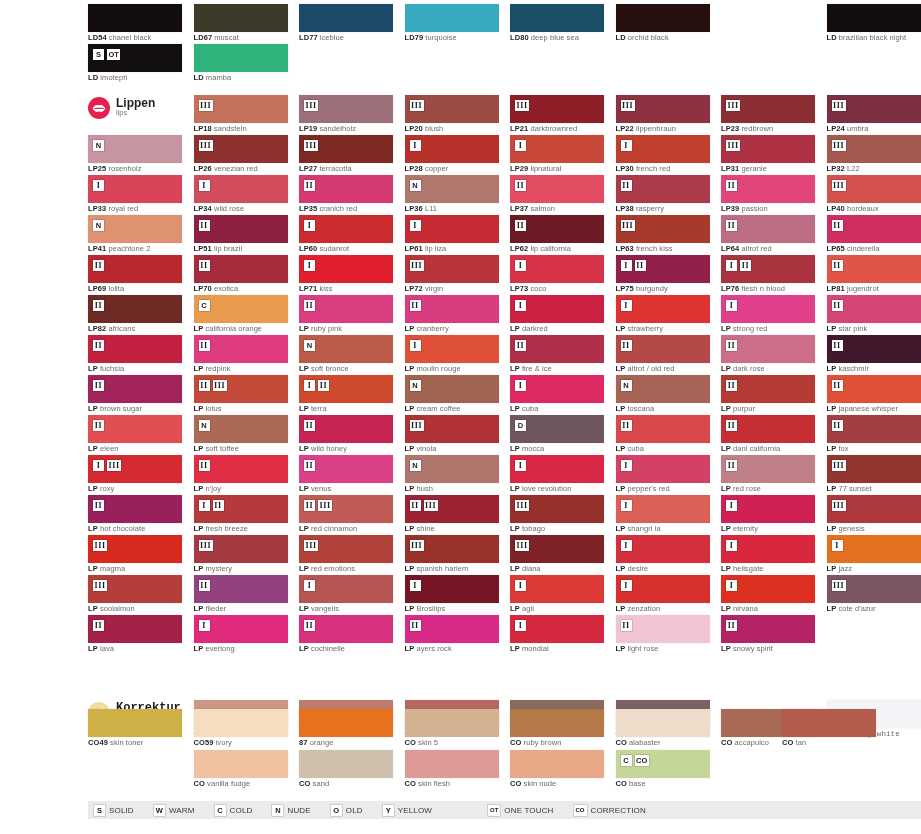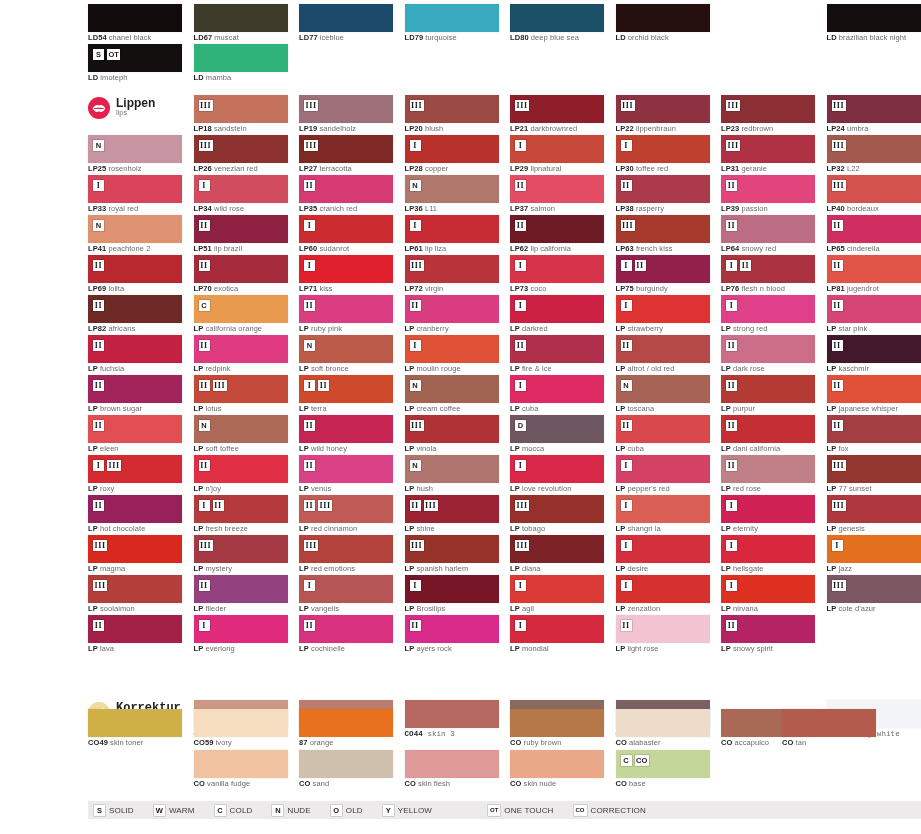--- a/index.html
+++ b/index.html
@@ -313,21 +313,21 @@
             </div>
           </div>
           <div class="caption"><b>LP29</b><span> lipnatural</span></div>
         </div>
         <div class="cell" style="left: 527.5px;">
           <div class="swatch" style="background: rgb(192, 64, 47);">
             <div class="badges">
               <span class="badge bars">I</span>
             </div>
           </div>
-          <div class="caption"><b>LP30</b><span> toffee red</span></div>
+          <div class="caption"><b>LP30</b><span> french red</span></div>
         </div>
         <div class="cell" style="left: 633px;">
           <div class="swatch" style="background: rgb(174, 50, 67);">
             <div class="badges">
               <span class="badge bars">III</span>
             </div>
           </div>
           <div class="caption"><b>LP31</b><span> geranie</span></div>
         </div>
         <div class="cell" style="left: 738.5px;">
@@ -453,21 +453,21 @@
             </div>
           </div>
           <div class="caption"><b>LP63</b><span> french kiss</span></div>
         </div>
         <div class="cell" style="left: 633px;">
           <div class="swatch" style="background: rgb(188, 109, 132);">
             <div class="badges">
               <span class="badge bars">II</span>
             </div>
           </div>
-          <div class="caption"><b>LP64</b><span> snowy red</span></div>
+          <div class="caption"><b>LP64</b><span> altrot red</span></div>
         </div>
         <div class="cell" style="left: 738.5px;">
           <div class="swatch" style="background: rgb(207, 47, 96);">
             <div class="badges">
               <span class="badge bars">II</span>
             </div>
           </div>
           <div class="caption"><b>LP65</b><span> cinderella</span></div>
         </div>
       </div>
@@ -1174,20 +1174,24 @@
           <div class="caption"><b>CO49</b><span> skin toner</span></div>
         </div>
         <div class="cell" style="left: 105.5px;">
           <div class="swatch" style="background: rgb(246, 221, 191);"></div>
           <div class="caption"><b>CO59</b><span> ivory</span></div>
         </div>
         <div class="cell" style="left: 211px;">
           <div class="swatch" style="background: rgb(232, 113, 30);"></div>
           <div class="caption"><b>87</b><span> orange</span></div>
         </div>
+        <div class="cell" style="left: 316.5px;">
+          <div class="swatch" style="background: rgb(212, 178, 145);"></div>
+          <div class="caption"><b>CO</b><span> skin 5</span></div>
+        </div>
         <div class="cell" style="left: 422px;">
           <div class="swatch" style="background: rgb(181, 120, 71);"></div>
           <div class="caption"><b>CO</b><span> ruby brown</span></div>
         </div>
         <div class="cell" style="left: 527.5px;">
           <div class="swatch" style="background: rgb(238, 220, 203);"></div>
           <div class="caption"><b>CO</b><span> alabaster</span></div>
         </div>
         <div class="cell" style="left: 633px;">
           <div class="swatch" style="background: rgb(169, 106, 85);"></div>

